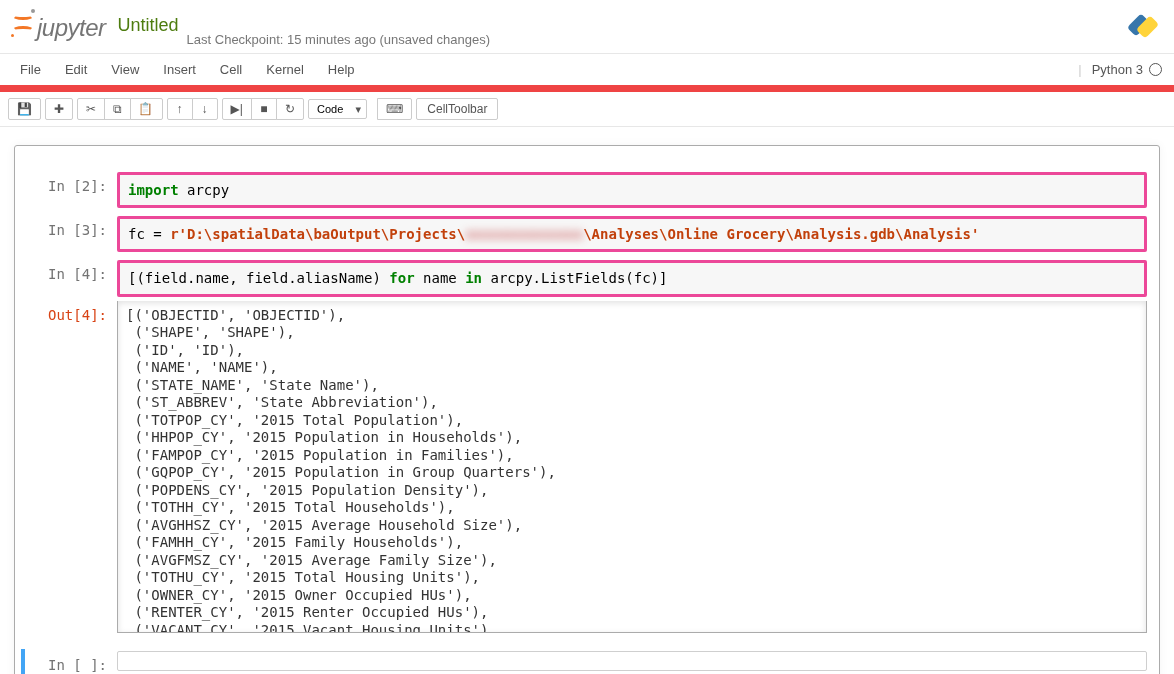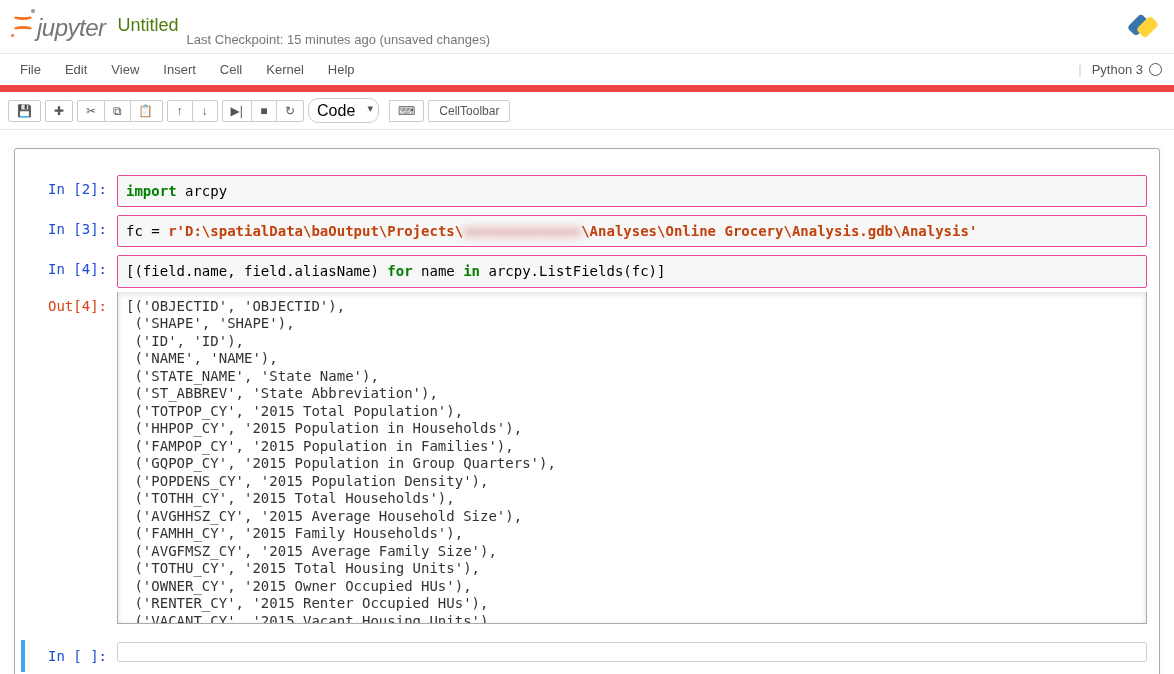--- a/index.html
+++ b/index.html
@@ -24,32 +24,32 @@
 .menubar { display: flex; align-items: center; padding: 0 8px; border-bottom: 7px solid #ef4444; position: relative; }
 .menu-item { padding: 8px 12px; color: #555; cursor: pointer; }
 .kernel-ind { position: absolute; right: 12px; display: flex; align-items: center; gap: 6px; color: #555; font-size: 13px; }
 .kernel-circle { width: 13px; height: 13px; border: 1px solid #555; border-radius: 50%; }
 .toolbar { display: flex; align-items: center; padding: 6px 8px; border-bottom: 1px solid #e7e7e7; gap: 4px; }
 .btn { border: 1px solid #ccc; background: #fff; border-radius: 2px; padding: 4px 8px; font-size: 12px; color: #555; cursor: pointer; line-height: 1; min-width: 26px; text-align: center; }
 .btn-group { display: flex; }
 .btn-group .btn { border-radius: 0; margin-left: -1px; }
 .btn-group .btn:first-child { border-radius: 2px 0 0 2px; margin-left: 0; }
 .btn-group .btn:last-child { border-radius: 0 2px 2px 0; }
-.select { border: 1px solid #ccc; background: #fff; border-radius: 10px; padding: 3px 22px 3px 8px; font-size: 16px; appearance: none; position: relative; }
+.select { border: 1px solid #ccc; background: #fff; border-radius: 2px; padding: 3px 22px 3px 8px; font-size: 11px; appearance: none; position: relative; }
 .select-wrap { position: relative; display: inline-block; }
 .select-wrap::after { content: "▾"; position: absolute; right: 6px; top: 4px; font-size: 11px; color: #555; pointer-events: none; }
 .notebook-container { padding: 18px 14px; }
 .nb-inner { border: 1px solid #ababab; border-radius: 3px; background: #fff; padding: 20px 6px 6px 6px; box-shadow: 0 0 10px rgba(0,0,0,0.05); }
 .cell { display: flex; margin: 4px 0; padding: 2px 6px; }
 .cell.selected { border-left: 4px solid #42a5f5; padding-left: 2px; }
 .prompt { width: 90px; flex-shrink: 0; text-align: right; padding: 6px 10px 6px 0; font-family: monospace; font-size: 14px; line-height: 1.2; }
-.prompt-in { color: #1d4ed8; }
+.prompt-in { color: #737373; }
 .prompt-out { color: #d84315; }
 .cell-body { flex: 1; min-width: 0; }
-.input-area { border: 1px solid #ec4899; border-radius: 2px; background: #f7f7f7; padding: 6px 8px; font-family: monospace; font-size: 14px; line-height: 1.3; white-space: pre; overflow-x: auto; }
+.input-area { border: 3px solid #ec4899; border-radius: 2px; background: #f7f7f7; padding: 6px 8px; font-family: monospace; font-size: 14px; line-height: 1.3; white-space: pre; overflow-x: auto; }
 .input-area-empty { min-height: 20px; background: #fff; border: 1px solid #cfcfcf; }
 .output-area { border: 1px solid #ababab; border-top: none; background: #fff; padding: 6px 8px; font-family: monospace; font-size: 14px; line-height: 1.25; white-space: pre; max-height: 332px; overflow-y: auto; box-shadow: inset 0 2px 6px rgba(0,0,0,0.12); }
 .tok-kw { color: #008000; font-weight: bold; }
 .tok-name { color: #000; }
 .tok-str { color: #c2410c; font-weight: bold; }
 .tok-str-blur { color: #ba2121; filter: blur(4px); }
 .tok-punct { color: #000; }
 </style>
 </head>
 <body>

